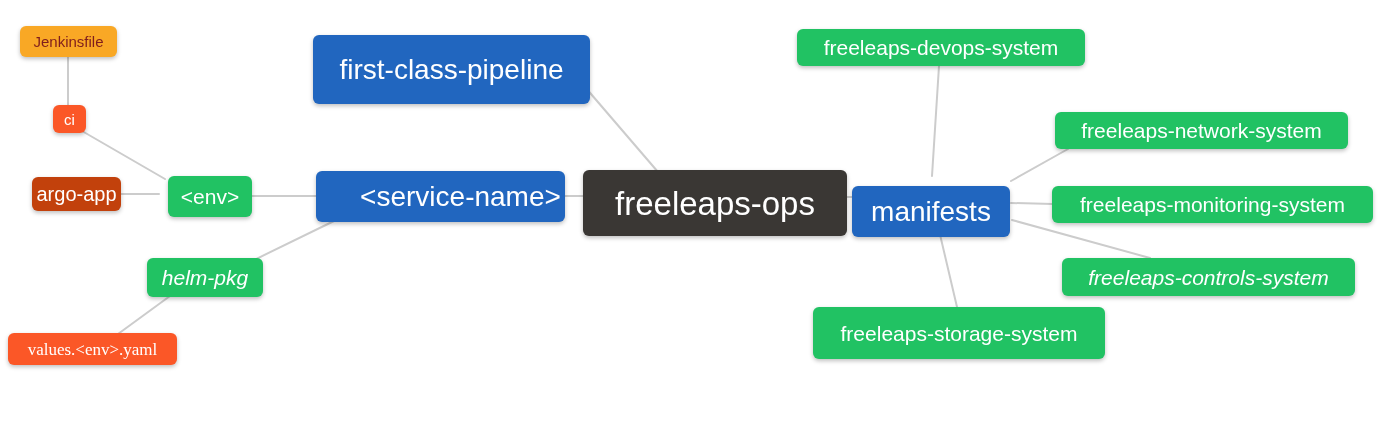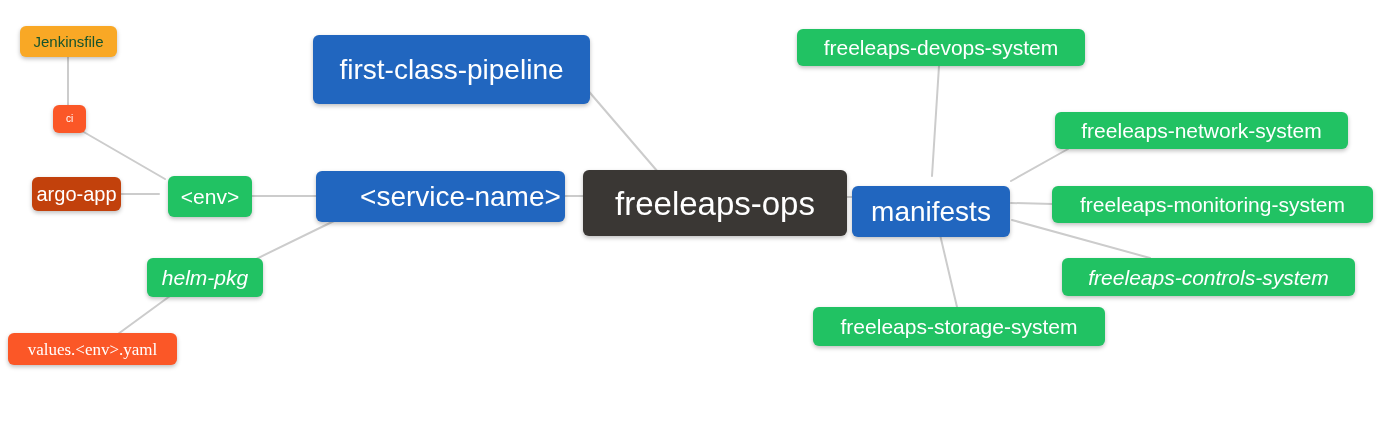--- a/index.html
+++ b/index.html
@@ -50,28 +50,28 @@
       <line x1="170" y1="296" x2="118" y2="334" stroke="#CCCCCC" stroke-width="2" stroke-linecap="round"></line>
       <line x1="585" y1="87" x2="658" y2="172" stroke="#CCCCCC" stroke-width="2" stroke-linecap="round"></line>
       <line x1="565" y1="196" x2="585" y2="196" stroke="#CCCCCC" stroke-width="2" stroke-linecap="round"></line>
       <line x1="847" y1="197" x2="853" y2="197" stroke="#CCCCCC" stroke-width="2" stroke-linecap="round"></line>
       <line x1="939" y1="66" x2="932" y2="176" stroke="#CCCCCC" stroke-width="2" stroke-linecap="round"></line>
       <line x1="1011" y1="181" x2="1068" y2="149" stroke="#CCCCCC" stroke-width="2" stroke-linecap="round"></line>
       <line x1="1011" y1="203" x2="1053" y2="204" stroke="#CCCCCC" stroke-width="2" stroke-linecap="round"></line>
       <line x1="1012" y1="220" x2="1150" y2="258" stroke="#CCCCCC" stroke-width="2" stroke-linecap="round"></line>
       <line x1="938" y1="226" x2="957" y2="307" stroke="#CCCCCC" stroke-width="2" stroke-linecap="round"></line>
     </svg>
-<div class="node" style="left: 20px; top: 26px; width: 97px; height: 31px; background: rgb(249, 168, 37); font-size: 15px; color: #14532d;">Jenkinsfile</div>
-    <div class="node" style="left: 53px; top: 105px; width: 33px; height: 28px; background: rgb(251, 87, 39); font-size: 10px; color: rgb(255, 255, 255);">ci</div>
+<div class="node" style="left: 20px; top: 26px; width: 97px; height: 31px; background: rgb(249, 168, 37); font-size: 15px; color: #7f1d1d;">Jenkinsfile</div>
+    <div class="node" style="left: 53px; top: 105px; width: 33px; height: 28px; background: rgb(251, 87, 39); font-size: 15px; color: rgb(255, 255, 255);">ci</div>
     <div class="node" style="left: 32px; top: 177px; width: 89px; height: 34px; background: #c2410c; font-size: 20px; color: rgb(255, 255, 255);">argo-app</div>
     <div class="node" style="left: 159px; top: 176px; width: 84px; height: 41px; background: rgb(33, 194, 99); font-size: 21px; color: rgb(255, 255, 255); margin-left: 9px;">&lt;env&gt;</div>
     <div class="node" style="left: 147px; top: 258px; width: 116px; height: 39px; background: rgb(33, 194, 99); font-size: 21px; color: rgb(255, 255, 255); font-style: italic;">helm-pkg</div>
     <div class="node" style="left: 8px; top: 333px; width: 169px; height: 32px; background: rgb(251, 87, 39); font-size: 17px; color: rgb(255, 255, 255); font-family: Liberation Serif, serif;">values.&lt;env&gt;.yaml</div>
     <div class="node" style="left: 313px; top: 35px; width: 277px; height: 69px; background: rgb(33, 102, 191); font-size: 28px; color: rgb(255, 255, 255);">first-class-pipeline</div>
     <div class="node" style="left: 316px; top: 171px; width: 249px; height: 51px; background: rgb(33, 102, 191); font-size: 28px; color: rgb(255, 255, 255); padding-left: 40px;">&lt;service-name&gt;</div>
     <div class="node" style="left: 583px; top: 170px; width: 264px; height: 66px; background: rgb(58, 55, 52); font-size: 33px; color: rgb(255, 255, 255);">freeleaps-ops</div>
     <div class="node" style="left: 852px; top: 175px; width: 158px; height: 51px; background: rgb(33, 102, 191); font-size: 28px; color: rgb(255, 255, 255); margin-top: 11px;">manifests</div>
     <div class="node" style="left: 797px; top: 29px; width: 288px; height: 37px; background: rgb(33, 194, 99); font-size: 21px; color: rgb(255, 255, 255);">freeleaps-devops-system</div>
     <div class="node" style="left: 1055px; top: 112px; width: 293px; height: 37px; background: rgb(33, 194, 99); font-size: 21px; color: rgb(255, 255, 255);">freeleaps-network-system</div>
     <div class="node" style="left: 1052px; top: 186px; width: 321px; height: 37px; background: rgb(33, 194, 99); font-size: 21px; color: rgb(255, 255, 255);">freeleaps-monitoring-system</div>
     <div class="node" style="left: 1062px; top: 258px; width: 293px; height: 38px; background: rgb(33, 194, 99); font-size: 21px; color: rgb(255, 255, 255); font-style: italic;">freeleaps-controls-system</div>
-    <div class="node" style="left: 813px; top: 307px; width: 292px; height: 39px; background: rgb(33, 194, 99); font-size: 21px; color: rgb(255, 255, 255);">freeleaps-storage-system</div>
+    <div class="node" style="left: 813px; top: 307px; width: 292px; height: 52px; background: rgb(33, 194, 99); font-size: 21px; color: rgb(255, 255, 255);">freeleaps-storage-system</div>
   </div>
 
 </body></html>

